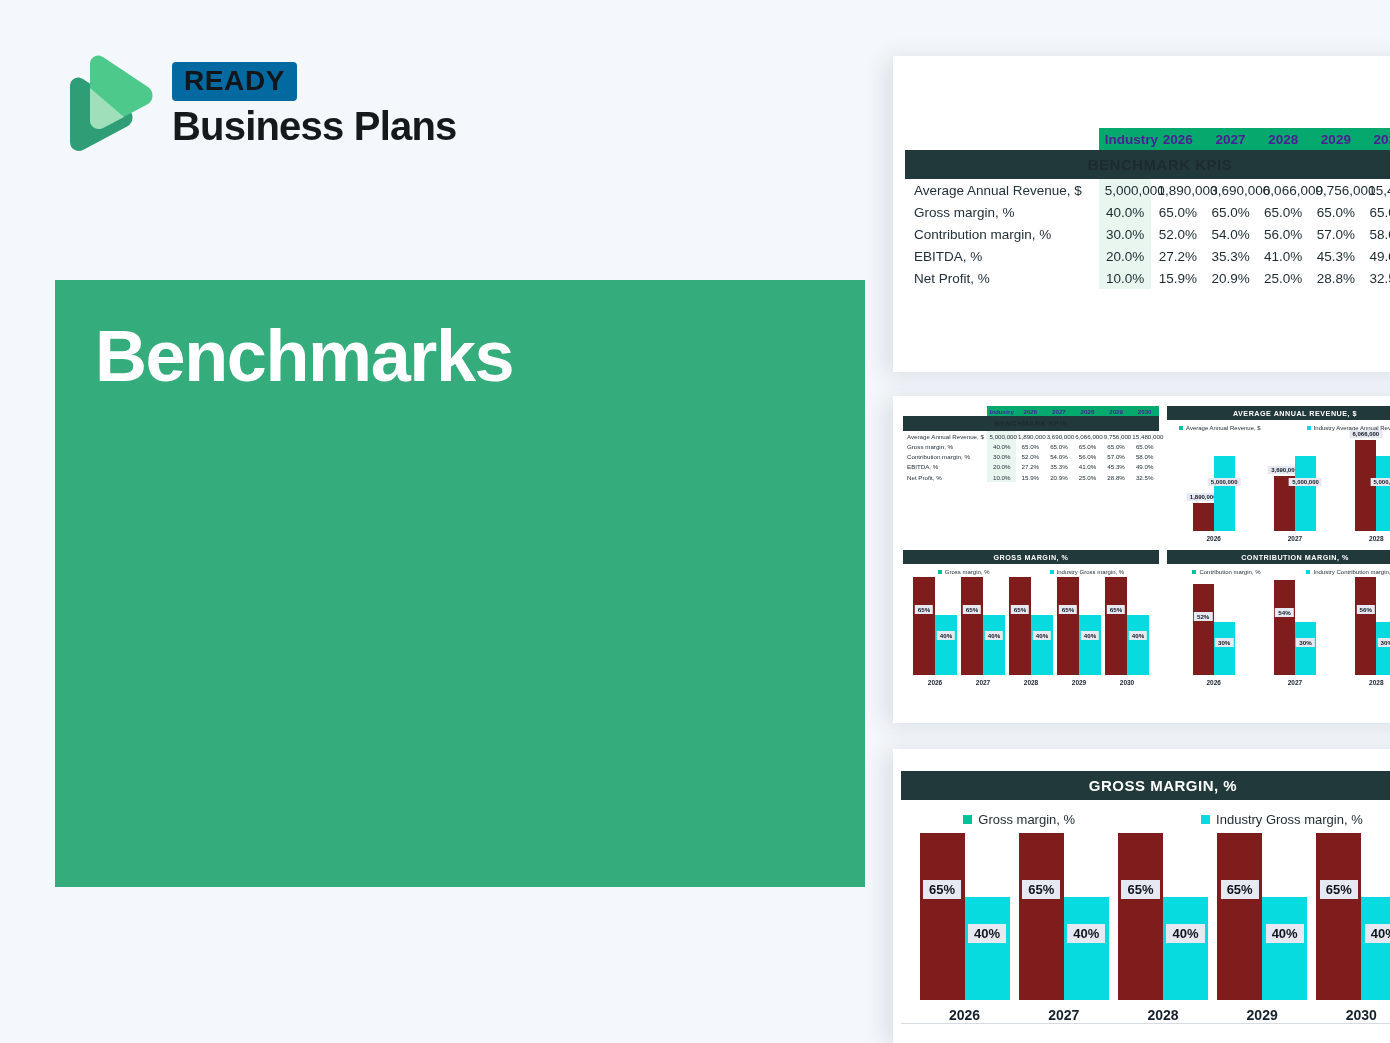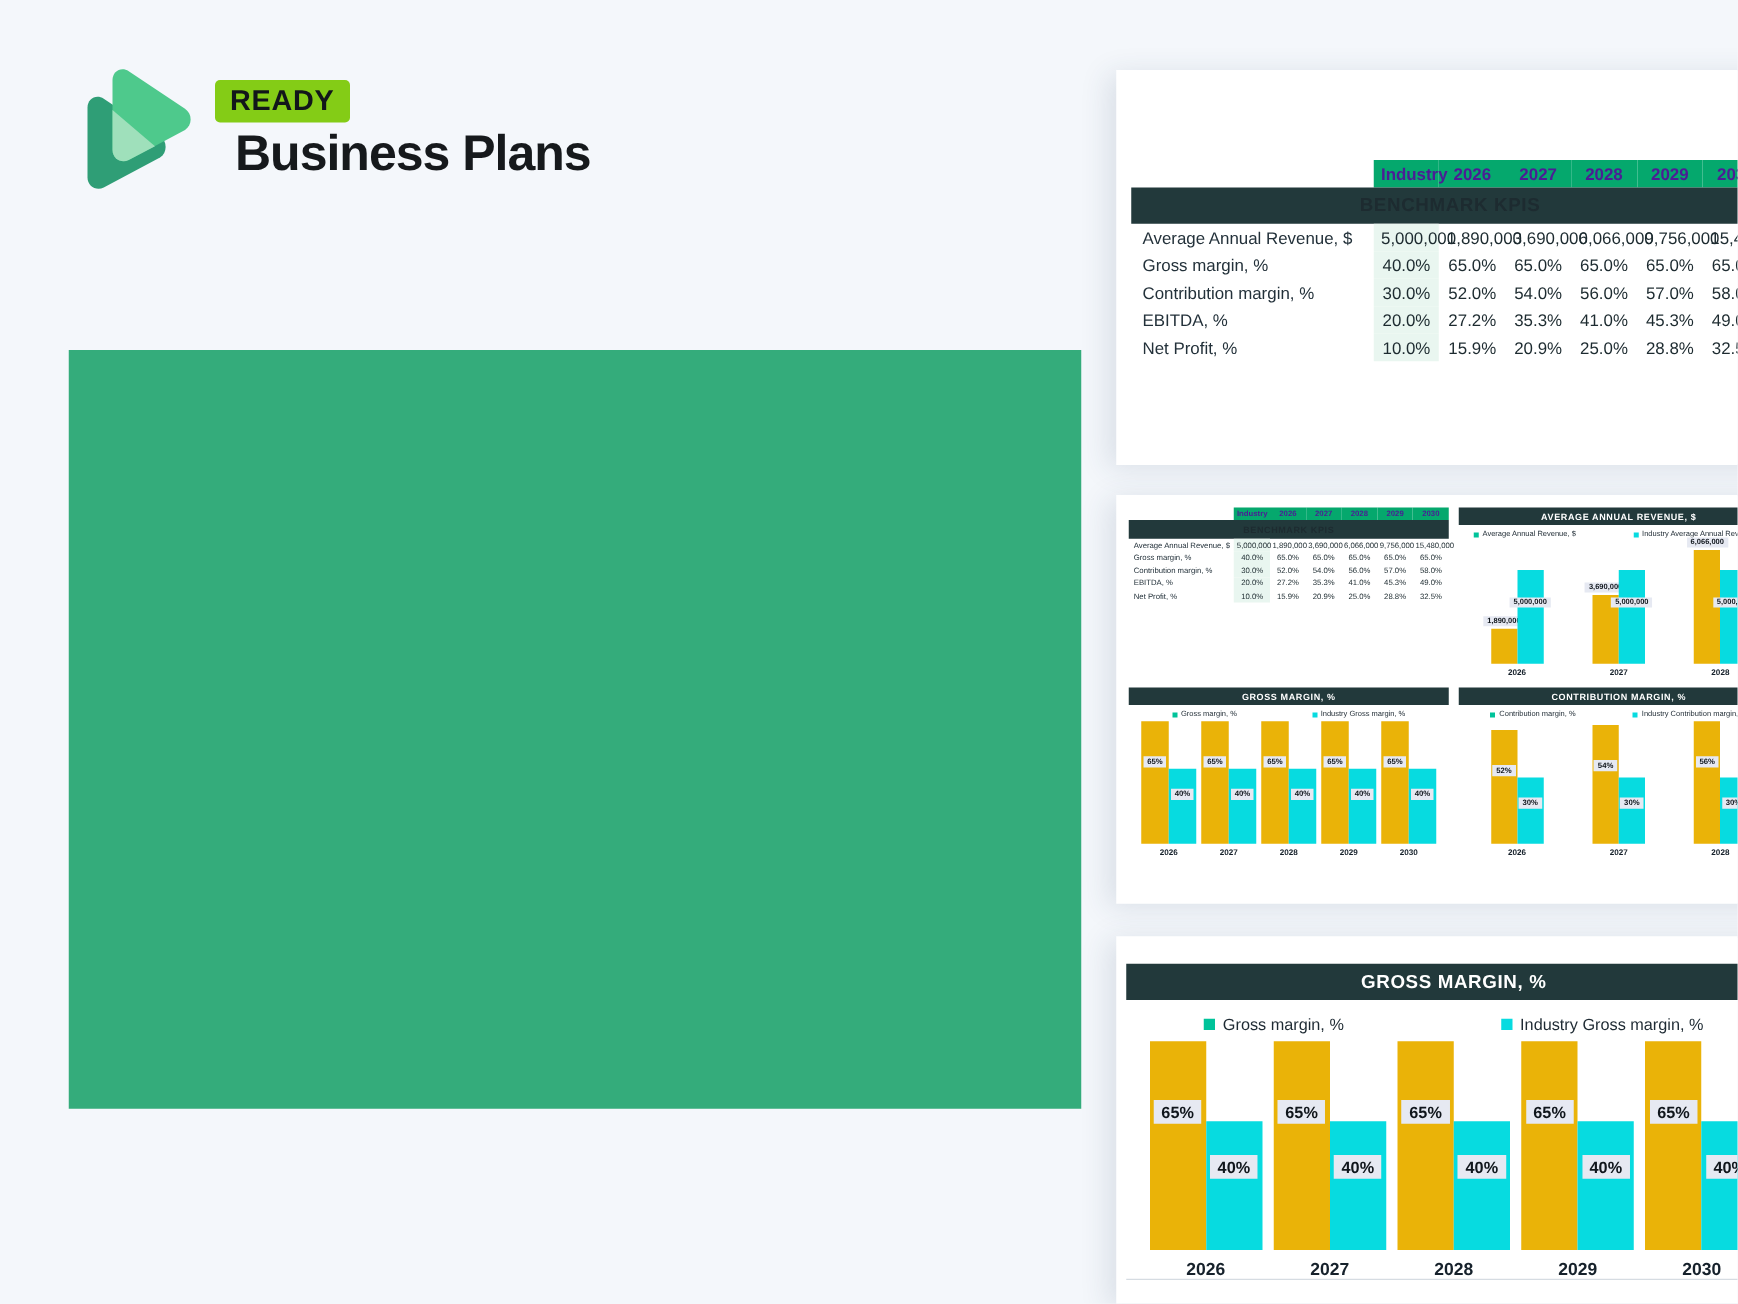--- a/index.html
+++ b/index.html
@@ -11,28 +11,28 @@
     overflow: hidden;
   }
   .page { position: relative; width: 1390px; height: 1043px; background: #f4f7fb; }
 
   
   .logo-wrap { position: absolute; left: 56px; top: 52px; display: flex; align-items: center; gap: 16px; }
   .logo-mark { position: relative; width: 100px; height: 100px; }
   .logo-mark svg { display: block; }
   .logo-text { display: flex; flex-direction: column; gap: 4px; padding-top: 4px; }
   .ready-badge {
-    background: #84cc16; color: #12161a;
-    font-size: 23px; font-weight: 700; letter-spacing: .6px;
+    background: #0369a1; color: #12161a;
+    font-size: 28px; font-weight: 700; letter-spacing: .6px;
     padding: 3px 12px 4px; border-radius: 4px; align-self: flex-start;
     font-family: "Liberation Sans", sans-serif;
   }
   .brand-name {
     font-size: 40px; font-weight: 700; color: #16191c; letter-spacing: -.8px;
-    line-height: 1.05; white-space: nowrap; margin-left: 16px;
+    line-height: 1.05; white-space: nowrap;
   }
 
   
   .hero {
     position: absolute; left: 55px; top: 280px; width: 810px; height: 607px;
     background: #34ac7b; color: #fff;
   }
   .hero-title {
     position: absolute; left: 40px; top: 40px;
     font-size: 72px; font-weight: 700; letter-spacing: -1.4px; line-height: 1;
@@ -82,21 +82,21 @@
     background: #22393b; color: #fff; text-align: center; font-weight: 700;
     letter-spacing: .5px;
   }
   .legend { display: flex; justify-content: center; }
   .legend-item { display: flex; align-items: center; }
   .legend-swatch { display: inline-block; }
   .plot { display: flex; align-items: flex-end; justify-content: space-around; }
   .group { display: flex; flex-direction: column; align-items: center; }
   .bars { display: flex; align-items: flex-end; }
   .bar { position: relative; }
-  .bar.primary { background: #eab308; }
+  .bar.primary { background: #7f1d1d; }
   .bar.secondary { background: #07dbe0; }
   .vlabel {
     position: absolute; left: 50%; transform: translateX(-50%);
     background: #e6e9f2; color: #10161c; font-weight: 700; white-space: nowrap;
   }
   .xlabel { color: #16212b; font-weight: 700; text-align: center; }
   .axis-line { border-top: 1px solid #d6dce2; }
 
   
   #chart-bottom .chart-title { font-size: 15px; padding: 6px 0; }
@@ -152,20 +152,21 @@
         <path d="M34 36 L34 68 C34 75 41 79 47 76 L68 65 Z" fill="#9fe0bb"></path>
       </svg>
     </div>
     <div class="logo-text">
       <span class="ready-badge">READY</span>
       <span class="brand-name">Business Plans</span>
     </div>
   </div>
 
   <div class="hero">
+    <div class="hero-title">Benchmarks</div>
   </div>
 
   <div class="card" id="card-top">
     <div style="padding:72px 18px 0 12px;">
       <table class="kpi" id="tbl-top">
         <tbody>
             <tr>
               <td class="kpi-title" colspan="7">BENCHMARK KPIS</td>
             </tr>
         </tbody>

